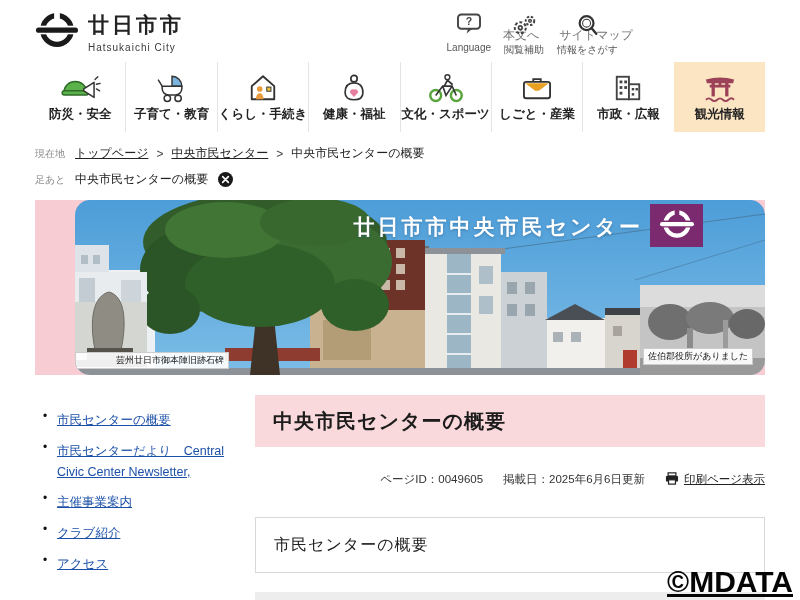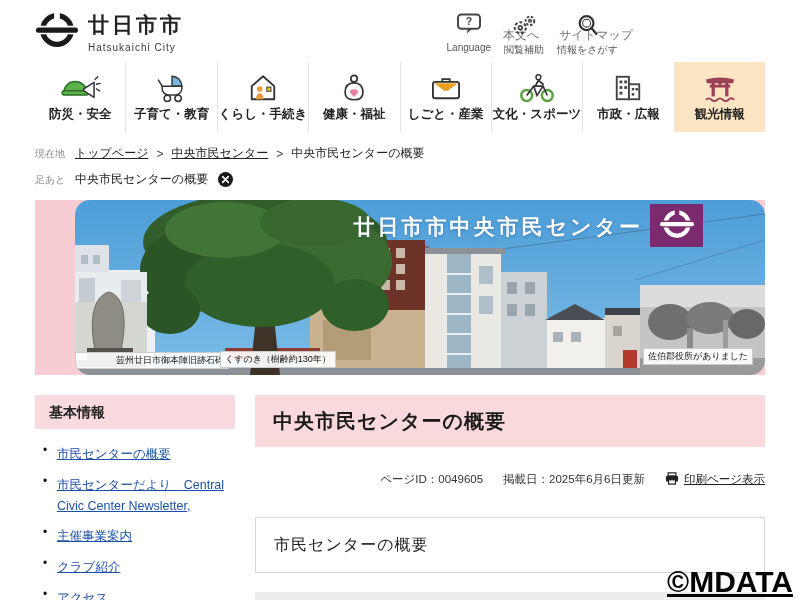--- a/index.html
+++ b/index.html
@@ -173,39 +173,39 @@
         <svg viewBox="0 0 36 32" width="34" height="30">
           <circle cx="18" cy="6" r="3.4" fill="#fff" stroke="#333" stroke-width="1.8"></circle>
           <path d="M8.5 21 c0-7.5 4-10.5 9.5-10.5 s9.5 3 9.5 10.5 c0 5-4 7.5-9.5 7.5 s-9.5-2.5-9.5-7.5 z" fill="#fff" stroke="#333" stroke-width="1.8"></path>
           <path d="M18 25.5 L13.8 21 a3 3 0 0 1 4.2-3.4 a3 3 0 0 1 4.2 3.4 z" fill="#e87fa0"></path>
         </svg>
       </span>
       <span class="nav-label">健康・福祉</span>
     </div>
     <div class="nav-item">
       <span class="nav-icon">
-        <svg viewBox="0 0 36 30" width="36" height="28">
-          <rect x="4" y="8.5" width="28" height="17.5" rx="2.5" fill="#fff" stroke="#333" stroke-width="2"></rect>
-          <path d="M5.5 10 h25 l-10.5 8 h-4 z" fill="#e8a020"></path>
-          <path d="M14 8.5 V5.5 h8 v3" fill="none" stroke="#333" stroke-width="2"></path>
-        </svg>
-      </span>
-      <span class="nav-label">しごと・産業</span>
-    </div>
-    <div class="nav-item">
-      <span class="nav-icon">
         <svg viewBox="0 0 40 32" width="38" height="30">
           <circle cx="9" cy="24" r="5.8" fill="none" stroke="#5aa43e" stroke-width="2.6"></circle>
           <circle cx="31" cy="24" r="5.8" fill="none" stroke="#5aa43e" stroke-width="2.6"></circle>
           <path d="M9 24 L16.5 14 L26.5 14 L31 24 M16.5 14 L20 24 L26.5 14" fill="none" stroke="#333" stroke-width="1.7"></path>
           <circle cx="21.5" cy="4.5" r="2.6" fill="#fff" stroke="#333" stroke-width="1.5"></circle>
           <path d="M21.5 7.5 L18.5 13.5 M21.5 7.5 L26.5 12" stroke="#333" stroke-width="1.8" stroke-linecap="round"></path>
         </svg>
       </span>
       <span class="nav-label">文化・スポーツ</span>
+    </div>
+    <div class="nav-item">
+      <span class="nav-icon">
+        <svg viewBox="0 0 36 30" width="36" height="28">
+          <rect x="4" y="8.5" width="28" height="17.5" rx="2.5" fill="#fff" stroke="#333" stroke-width="2"></rect>
+          <path d="M5.5 10 h25 l-10.5 8 h-4 z" fill="#e8a020"></path>
+          <path d="M14 8.5 V5.5 h8 v3" fill="none" stroke="#333" stroke-width="2"></path>
+        </svg>
+      </span>
+      <span class="nav-label">しごと・産業</span>
     </div>
     <div class="nav-item">
       <span class="nav-icon">
         <svg viewBox="0 0 34 32" width="32" height="30">
           <rect x="5" y="4" width="13" height="24" fill="#fff" stroke="#444" stroke-width="2"></rect>
           <rect x="18" y="12" width="11" height="16" fill="#fff" stroke="#444" stroke-width="2"></rect>
           <rect x="8" y="8" width="3" height="3" fill="#444"></rect>
             <rect x="13" y="8" width="3" height="3" fill="#444"></rect>
           <rect x="8" y="14" width="3" height="3" fill="#444"></rect>
             <rect x="13" y="14" width="3" height="3" fill="#444"></rect>
@@ -350,27 +350,25 @@
           <svg viewBox="0 0 46 44" width="36" height="34">
             <circle cx="23" cy="22" r="15" fill="none" stroke="#ffffff" stroke-width="5.5"></circle>
             <rect x="0" y="17.5" width="46" height="9" fill="#7c2a70"></rect>
             <rect x="1" y="19.5" width="44" height="5.5" rx="2.75" fill="#ffffff"></rect>
             <rect x="20" y="2" width="6" height="9" fill="#7c2a70"></rect>
           </svg>
         </span>
       </div>
 
       <span class="photo-cap cap-monument">芸州廿日市御本陣旧跡石碑</span>
-      <span class="photo-cap cap-tree">くすのき（樹齢約130年）</span>
       <span class="photo-cap cap-bw">佐伯郡役所がありました</span>
     </div>
   </div>
 
   <aside class="sidebar">
-    <div class="sidebar-head">基本情報</div>
     <ul>
       <li>
         <a>市民センターの概要</a></li>
       <li>
         <a>市民センターだより　Central Civic Center Newsletter,</a></li>
       <li>
         <a>主催事業案内</a></li>
       <li>
         <a>クラブ紹介</a></li>
       <li>

